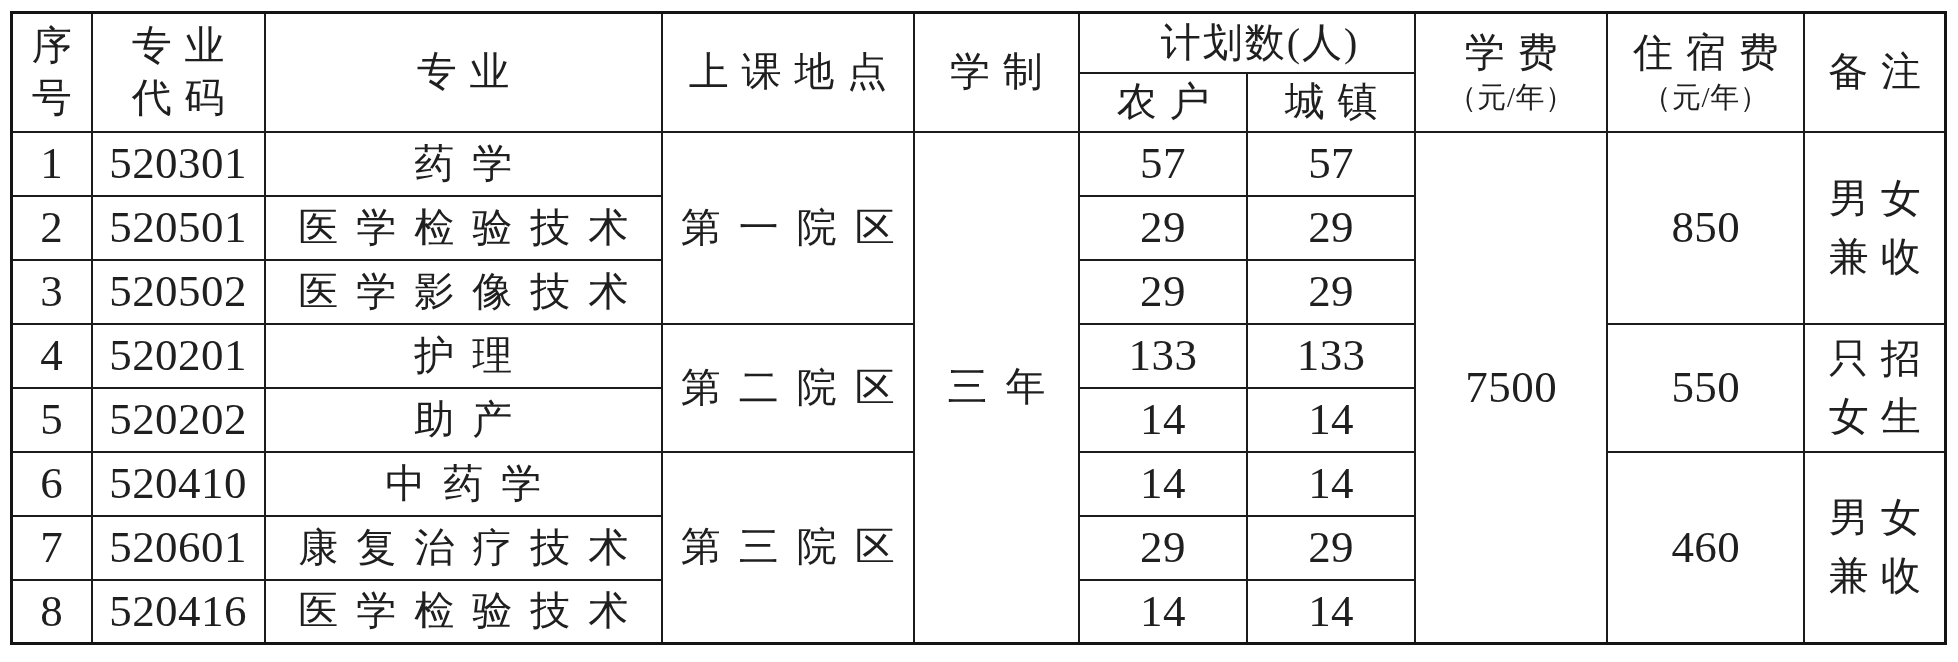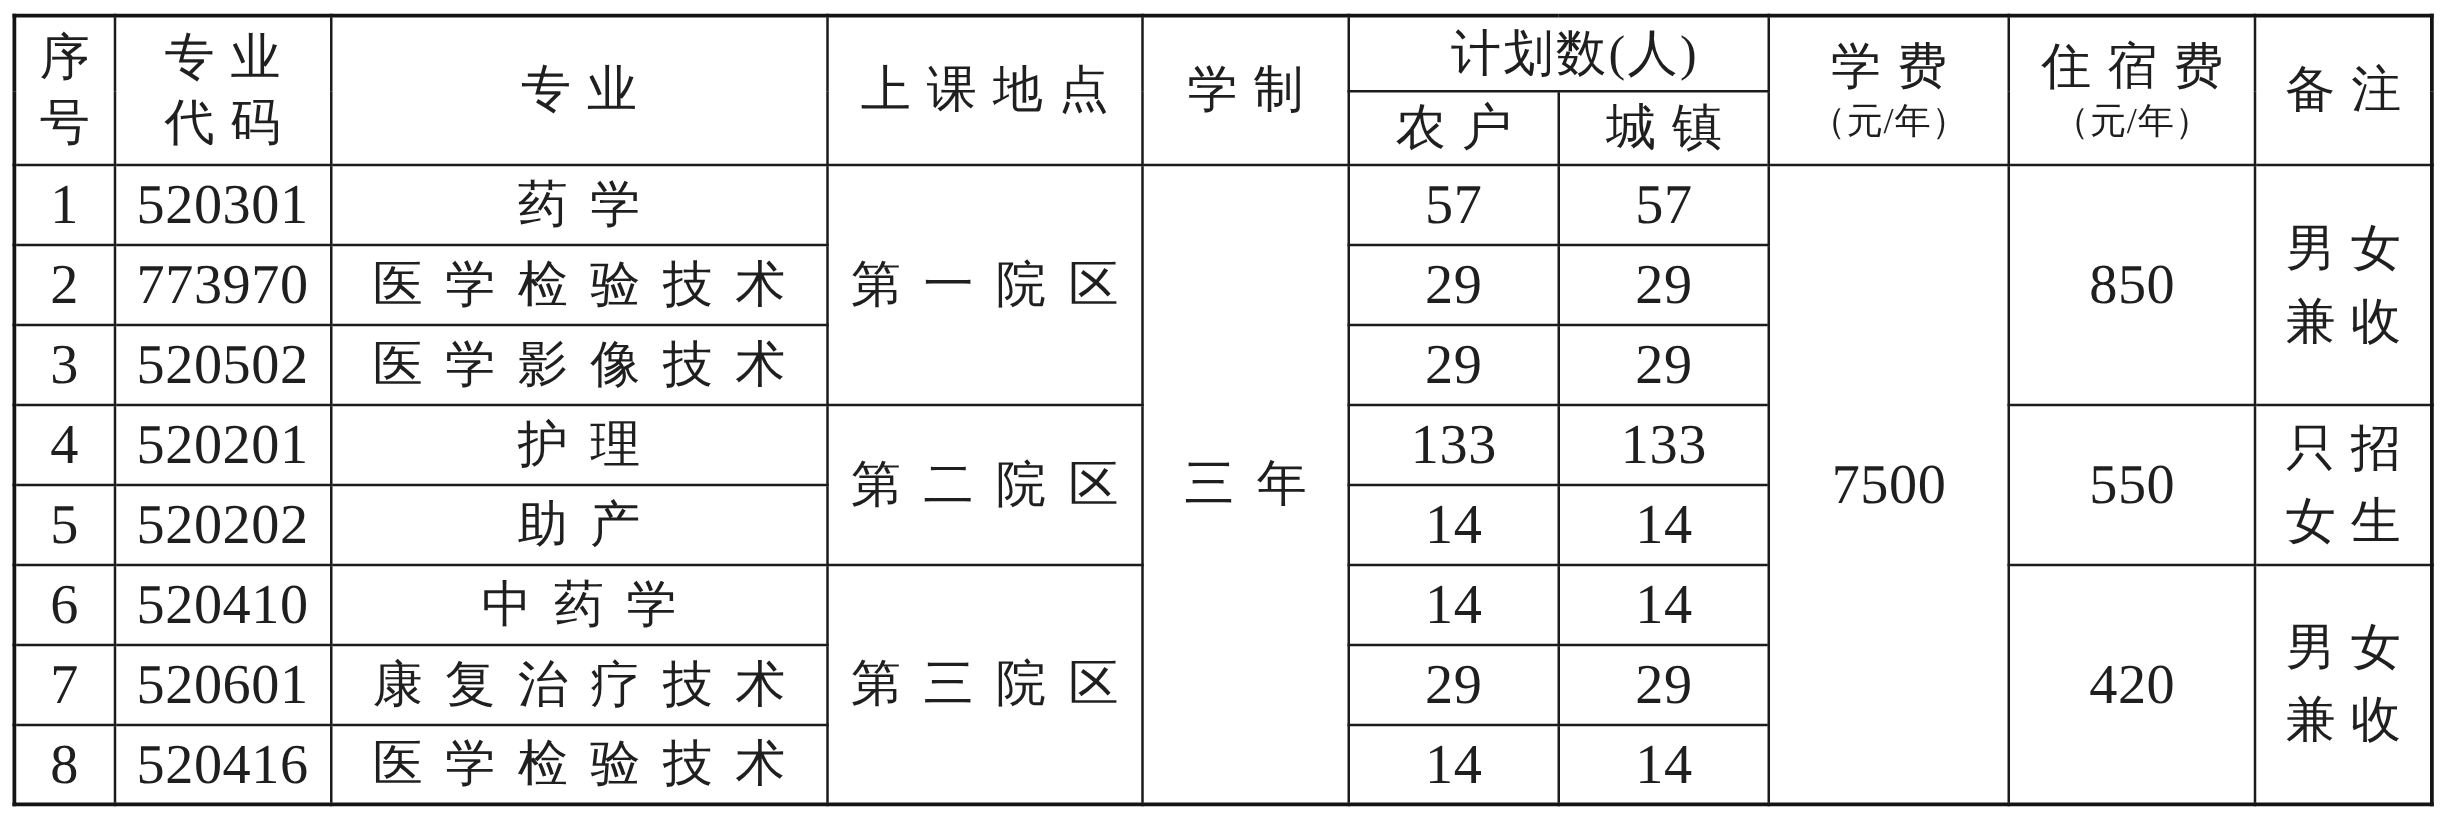--- a/index.html
+++ b/index.html
@@ -139,21 +139,21 @@
         <td class="num">57</td>
         <td rowspan="8" class="num">7500</td>
         <td rowspan="3" class="num">850</td>
         <td rowspan="3" class="remark-cell">
           <div>男女</div>
           <div>兼收</div>
         </td>
       </tr>
       <tr>
         <td class="num">2</td>
-        <td class="num">773970</td>
+        <td class="num">520501</td>
         <td class="cjk-wide">医学检验技术</td>
         <td class="num">29</td>
         <td class="num">29</td>
       </tr>
       <tr>
         <td class="num">3</td>
         <td class="num">520502</td>
         <td class="cjk-wide">医学影像技术</td>
         <td class="num">29</td>
         <td class="num">29</td>
@@ -178,21 +178,21 @@
         <td class="num">14</td>
         <td class="num">14</td>
       </tr>
       <tr>
         <td class="num">6</td>
         <td class="num">520410</td>
         <td class="cjk-wide">中药学</td>
         <td rowspan="3" class="cjk-wide">第三院区</td>
         <td class="num">14</td>
         <td class="num">14</td>
-        <td rowspan="3" class="num">420</td>
+        <td rowspan="3" class="num">460</td>
         <td rowspan="3" class="remark-cell">
           <div>男女</div>
           <div>兼收</div>
         </td>
       </tr>
       <tr>
         <td class="num">7</td>
         <td class="num">520601</td>
         <td class="cjk-wide">康复治疗技术</td>
         <td class="num">29</td>

